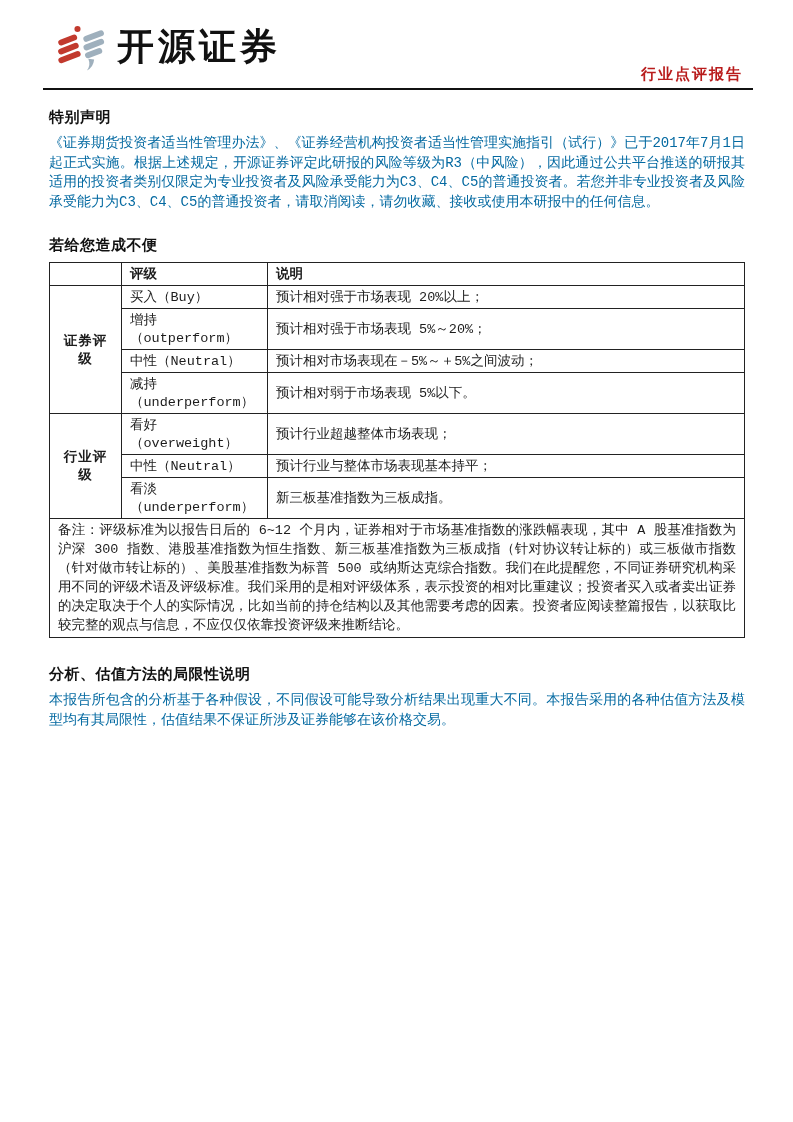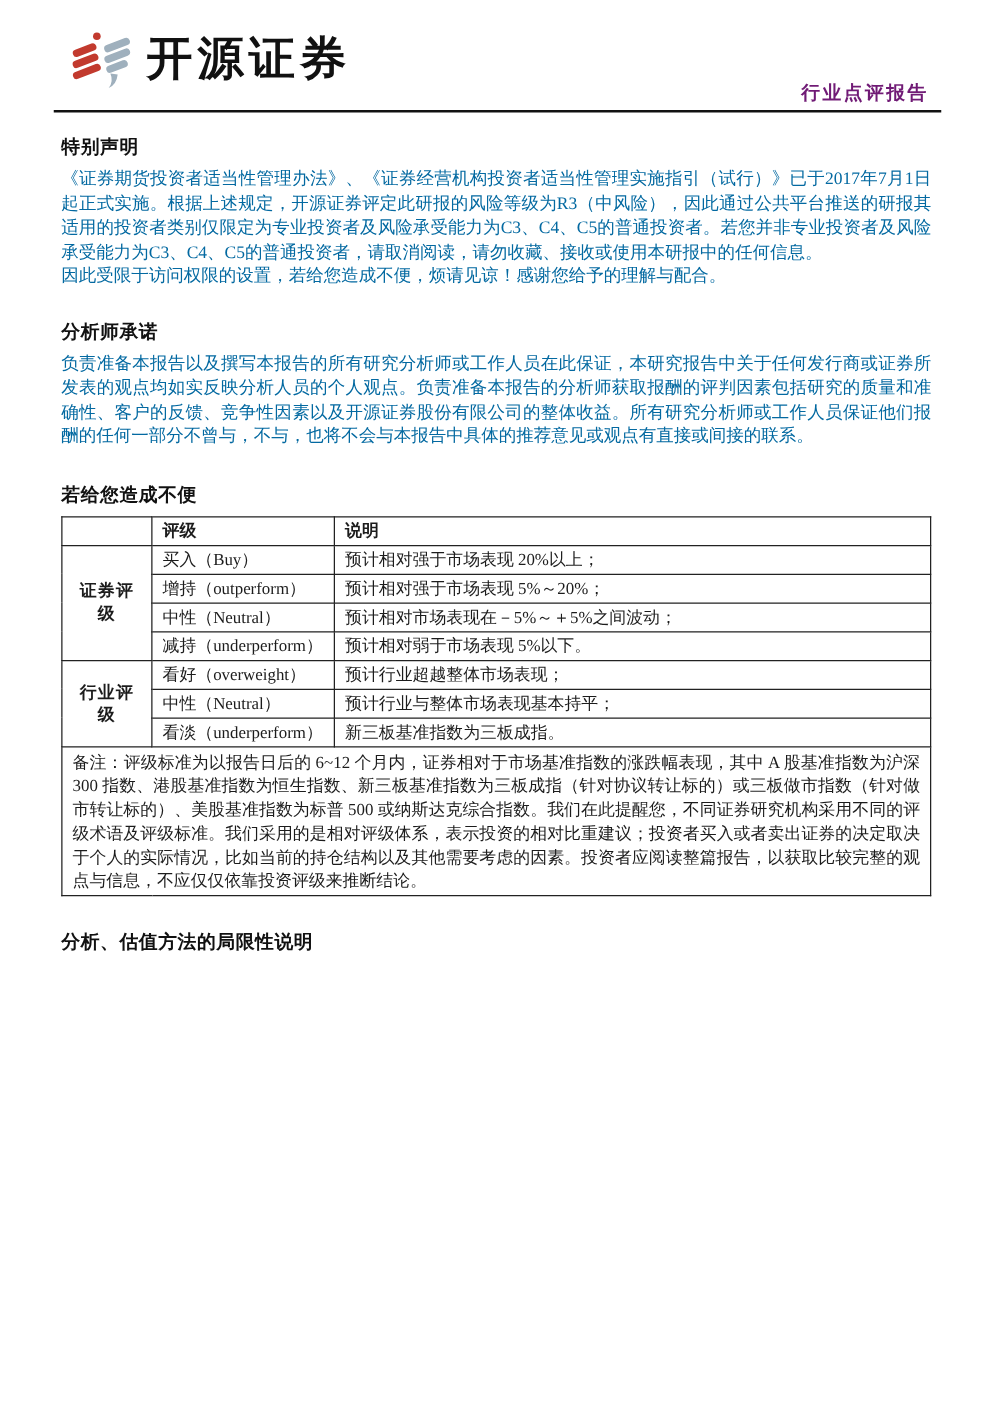--- a/index.html
+++ b/index.html
@@ -34,42 +34,42 @@
     color: #111;
     margin-left: 8px;
     line-height: 54px;
     white-space: nowrap;
   }
   .report-type {
     position: absolute;
     right: 10px; bottom: 4px;
     font-size: 15px;
     font-weight: 700;
-    color: #701a75;
+    color: #b91c1c;
     letter-spacing: 2px;
   }
   
   .content {
     position: absolute;
     left: 49px; right: 48px; top: 108px;
   }
   h2.sec-title {
     font-size: 15px;
     font-weight: 700;
     color: #111;
     margin-bottom: 7px;
     letter-spacing: 0.5px;
   }
   p.para {
     font-size: 14px;
     line-height: 19.5px;
     text-align: justify;
     color: #0369a1;
   }
-  .sec { margin-bottom: 24px; }
+  .sec { margin-bottom: 24px; font-family: Liberation Mono, monospace; }
   .sec-gap-lg { margin-bottom: 27px; }
   
   table.ratings {
     border-collapse: collapse;
     width: 100%;
     margin-top: 3px;
     table-layout: fixed;
   }
   table.ratings td {
     border: 1px solid #222;
@@ -136,27 +136,22 @@
       <span class="logo-text">开源证券</span>
     </div>
     <div class="report-type">行业点评报告</div>
   </div>
 
   <div class="content">
 
     <div class="sec">
       <h2 class="sec-title">特别声明</h2>
       <p class="para">《证券期货投资者适当性管理办法》、《证券经营机构投资者适当性管理实施指引（试行）》已于2017年7月1日起正式实施。根据上述规定，开源证券评定此研报的风险等级为R3（中风险），因此通过公共平台推送的研报其适用的投资者类别仅限定为专业投资者及风险承受能力为C3、C4、C5的普通投资者。若您并非专业投资者及风险承受能力为C3、C4、C5的普通投资者，请取消阅读，请勿收藏、接收或使用本研报中的任何信息。</p>
-      <p class="para">因此受限于访问权限的设置，若给您造成不便，烦请见谅！感谢您给予的理解与配合。</p>
-    </div>
-
-    <div class="sec sec-gap-lg">
-      <h2 class="sec-title">分析师承诺</h2>
-      <p class="para">负责准备本报告以及撰写本报告的所有研究分析师或工作人员在此保证，本研究报告中关于任何发行商或证券所发表的观点均如实反映分析人员的个人观点。负责准备本报告的分析师获取报酬的评判因素包括研究的质量和准确性、客户的反馈、竞争性因素以及开源证券股份有限公司的整体收益。所有研究分析师或工作人员保证他们报酬的任何一部分不曾与，不与，也将不会与本报告中具体的推荐意见或观点有直接或间接的联系。</p>
-    </div>
+    </div>
+
 
     <div class="sec sec-gap-lg">
       <h2 class="sec-title">若给您造成不便</h2>
       <table class="ratings">
         <tbody>
           <tr>
             <td class="col-group"></td>
             <td class="col-rating hdr">评级</td>
             <td class="hdr">说明</td>
           </tr>
@@ -192,20 +187,21 @@
           </tr>
           <tr>
             <td class="note-cell" colspan="3">备注：评级标准为以报告日后的 6~12 个月内，证券相对于市场基准指数的涨跌幅表现，其中 A 股基准指数为沪深 300 指数、港股基准指数为恒生指数、新三板基准指数为三板成指（针对协议转让标的）或三板做市指数（针对做市转让标的）、美股基准指数为标普 500 或纳斯达克综合指数。我们在此提醒您，不同证券研究机构采用不同的评级术语及评级标准。我们采用的是相对评级体系，表示投资的相对比重建议；投资者买入或者卖出证券的决定取决于个人的实际情况，比如当前的持仓结构以及其他需要考虑的因素。投资者应阅读整篇报告，以获取比较完整的观点与信息，不应仅仅依靠投资评级来推断结论。</td>
           </tr>
         </tbody>
       </table>
     </div>
 
     <div class="sec">
       <h2 class="sec-title">分析、估值方法的局限性说明</h2>
+      <p class="para">本报告所包含的分析基于各种假设，不同假设可能导致分析结果出现重大不同。本报告采用的各种估值方法及模型均有其局限性，估值结果不保证所涉及证券能够在该价格交易。</p>
     </div>
 
   </div>
 
   <div class="footer">
     <span class="footer-disclaimer">请务必参阅正文后面的信息披露和法律声明</span>
     <span class="footer-page">2 / 3</span>
   </div>
 
 </div>

